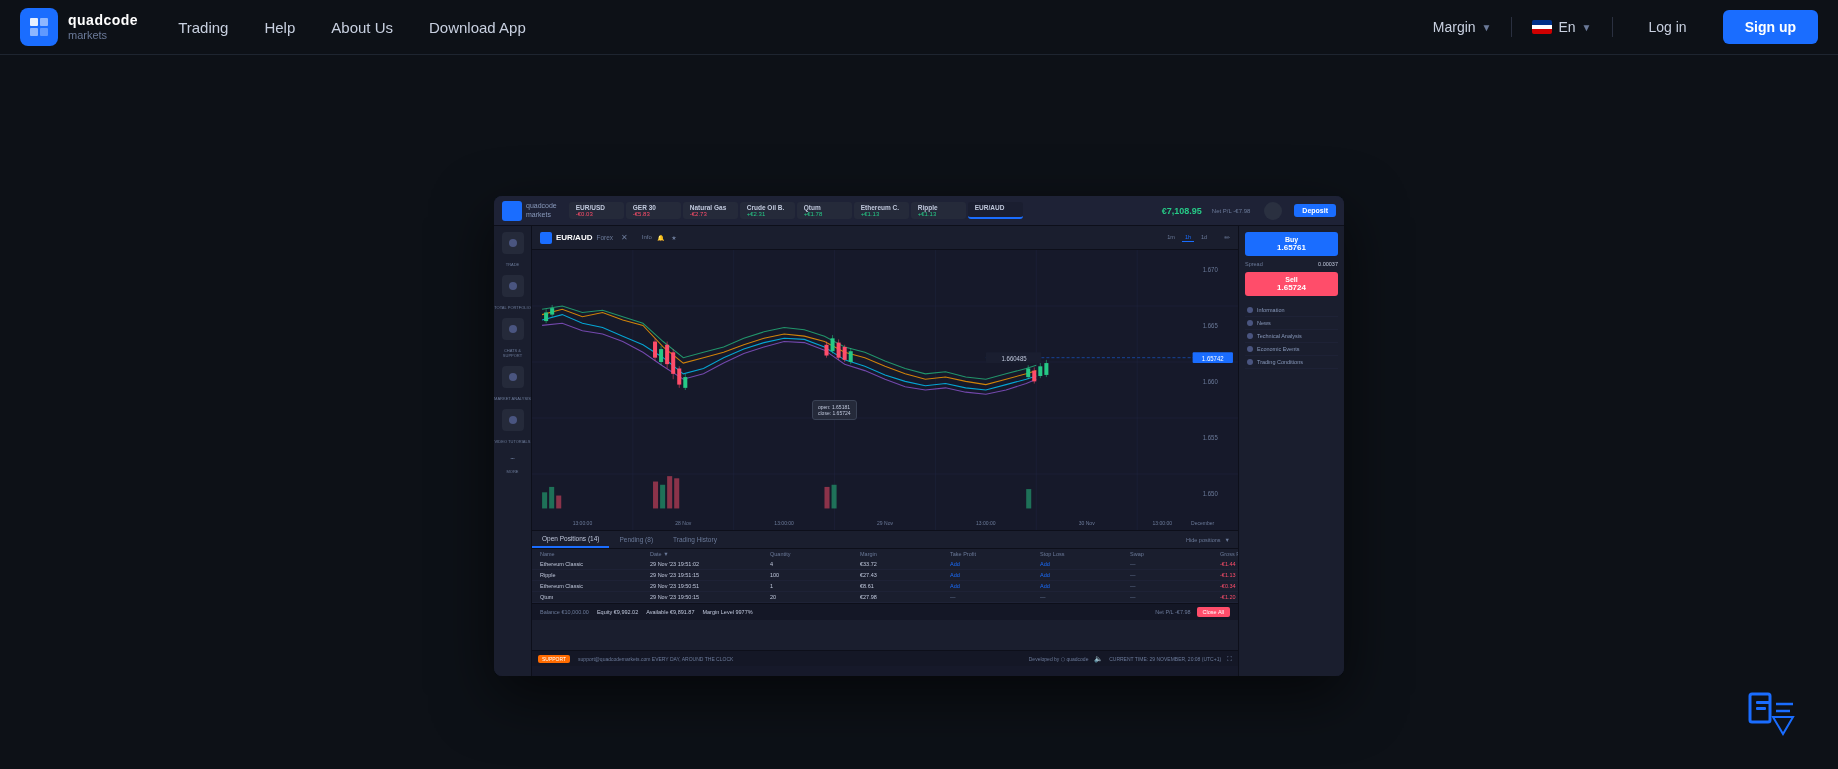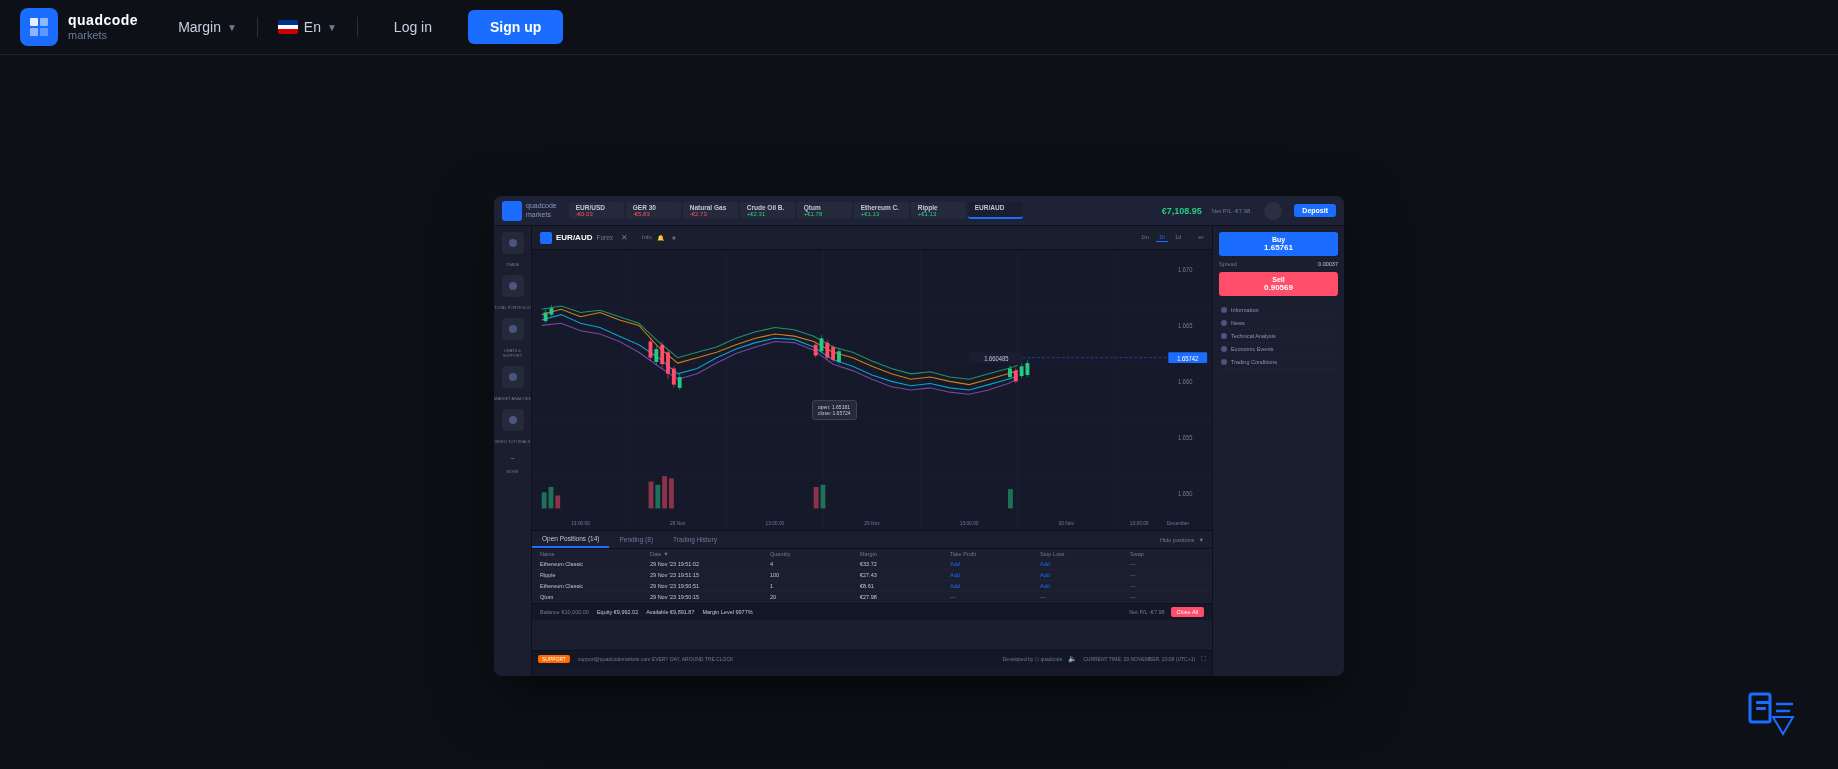--- a/index.html
+++ b/index.html
@@ -382,21 +382,21 @@
     .table-td {
       color: #c0c8dc;
       font-size: 5.5px;
       min-width: 50px;
     }
 
     .table-td.neg { color: #ff4d6a; }
 
     
     .platform-right-panel {
-      width: 132px;
+      width: 106px;
       background: #1a1e2e;
       border-left: 1px solid #0d0f1a;
       padding: 6px;
     }
 
     .buy-btn {
       background: #1a6dff;
       color: #fff;
       text-align: center;
       border-radius: 3px;
@@ -512,20 +512,26 @@
         <rect x="2" y="12" width="8" height="8" rx="1" fill="white" opacity="0.5"></rect>
         <rect x="12" y="12" width="8" height="8" rx="1" fill="white" opacity="0.3"></rect>
       </svg>
     </div>
     <div class="logo-text">
       <span class="brand-name">quadcode</span>
       <span class="brand-sub">markets</span>
     </div>
   </div>
 
+  <nav class="nav-links">
+    <a class="nav-link">Trading</a>
+    <a class="nav-link">Help</a>
+    <a class="nav-link">About Us</a>
+    <a class="nav-link">Download App</a>
+  </nav>
 
   <div class="header-right">
     <div class="global-selector">
       <span>Margin</span>
       <span style="font-size:10px; color:#6b7a99;">▼</span>
     </div>
     <div class="separator"></div>
     <div class="lang-selector">
       <div class="flag-icon"></div>
       <span>En</span>
@@ -862,21 +868,21 @@
             <div class="buy-price">1.65761</div>
           </div>
 
           <div class="spread-row">
             <span class="spread-label">Spread</span>
             <span class="spread-value">0.00037</span>
           </div>
 
           <div class="sell-btn">
             <div class="buy-label">Sell</div>
-            <div class="buy-price">0.90569</div>
+            <div class="buy-price">1.65724</div>
           </div>
 
           <div class="right-menu-item">
             <div class="right-menu-dot"></div>
             <span class="right-menu-label">Information</span>
           </div>
           <div class="right-menu-item">
             <div class="right-menu-dot"></div>
             <span class="right-menu-label">News</span>
           </div>

